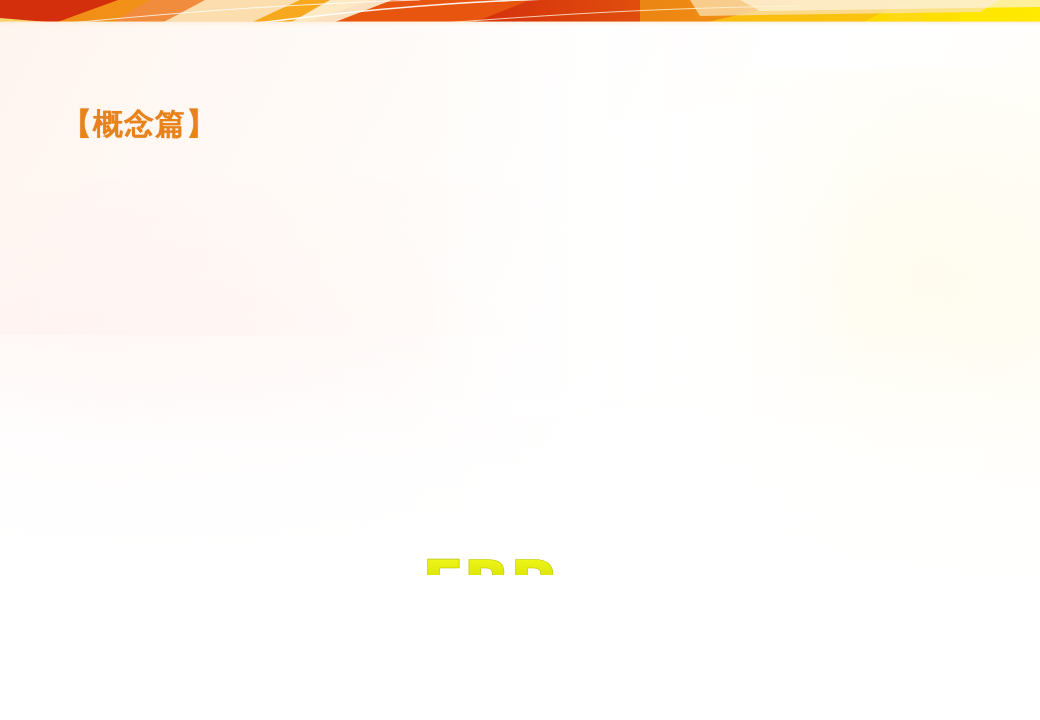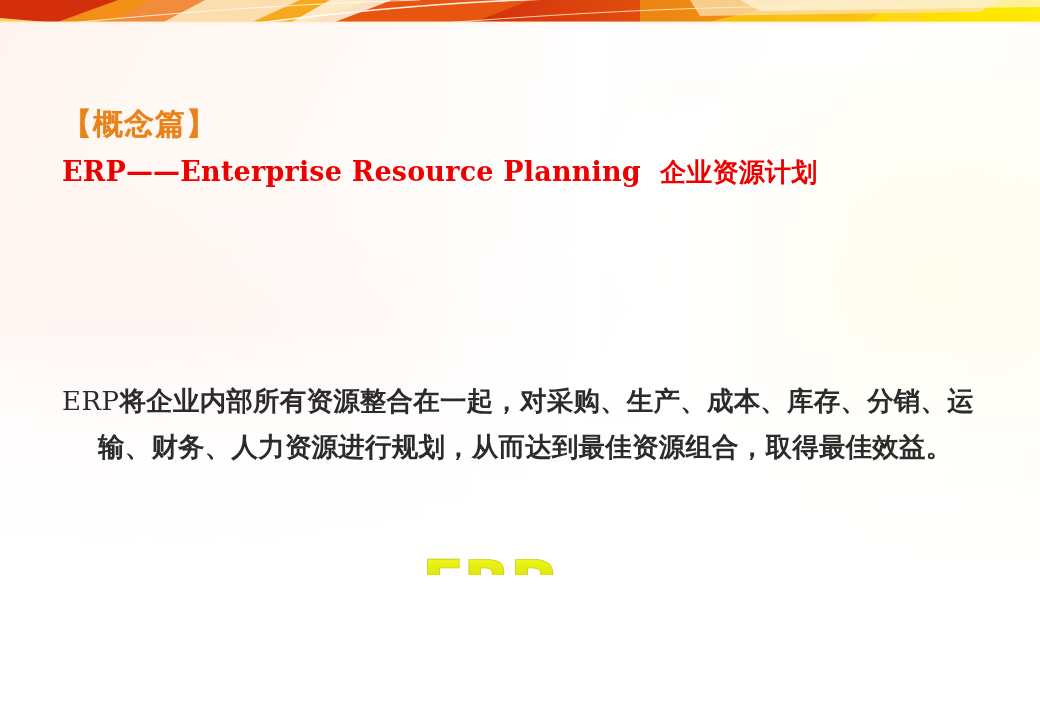--- a/index.html
+++ b/index.html
@@ -212,28 +212,22 @@
 
       <path d="M0,18 L70,24 L0,24 Z" fill="#F7D46A"></path>
     </svg>
   </div>
   <div class="banner-edge"></div>
 
   <div class="content">
 
     <div class="section-title">【概念篇】</div>
 
-    <div class="headline">
-      <span>ERP——Enterprise Resource Planning</span><span>&nbsp;&nbsp;</span><span class="cjk">企业资源计划</span>
-    </div>
-
-
-    <div class="para para-2">
-      <span class="hang"><span class="serif-erp">ERP</span><span>将企业内部所有资源整合在一起，对采购、生产、成本、库</span><span>存、分销、运输、财务、人力资源进行规划，从而达到最佳资</span><span>源组合，取得最佳效益。</span></span>
-    </div>
+
+
 
     <div class="wordart">
       <svg width="200" height="130" viewBox="0 0 200 130">
         <defs>
           <linearGradient id="erpGrad" x1="0" y1="0" x2="0" y2="1">
             <stop offset="0" stop-color="#F2F83A"></stop>
             <stop offset="0.18" stop-color="#EDF516"></stop>
             <stop offset="0.55" stop-color="#D3D900"></stop>
             <stop offset="1" stop-color="#7E8C00"></stop>
           </linearGradient>

